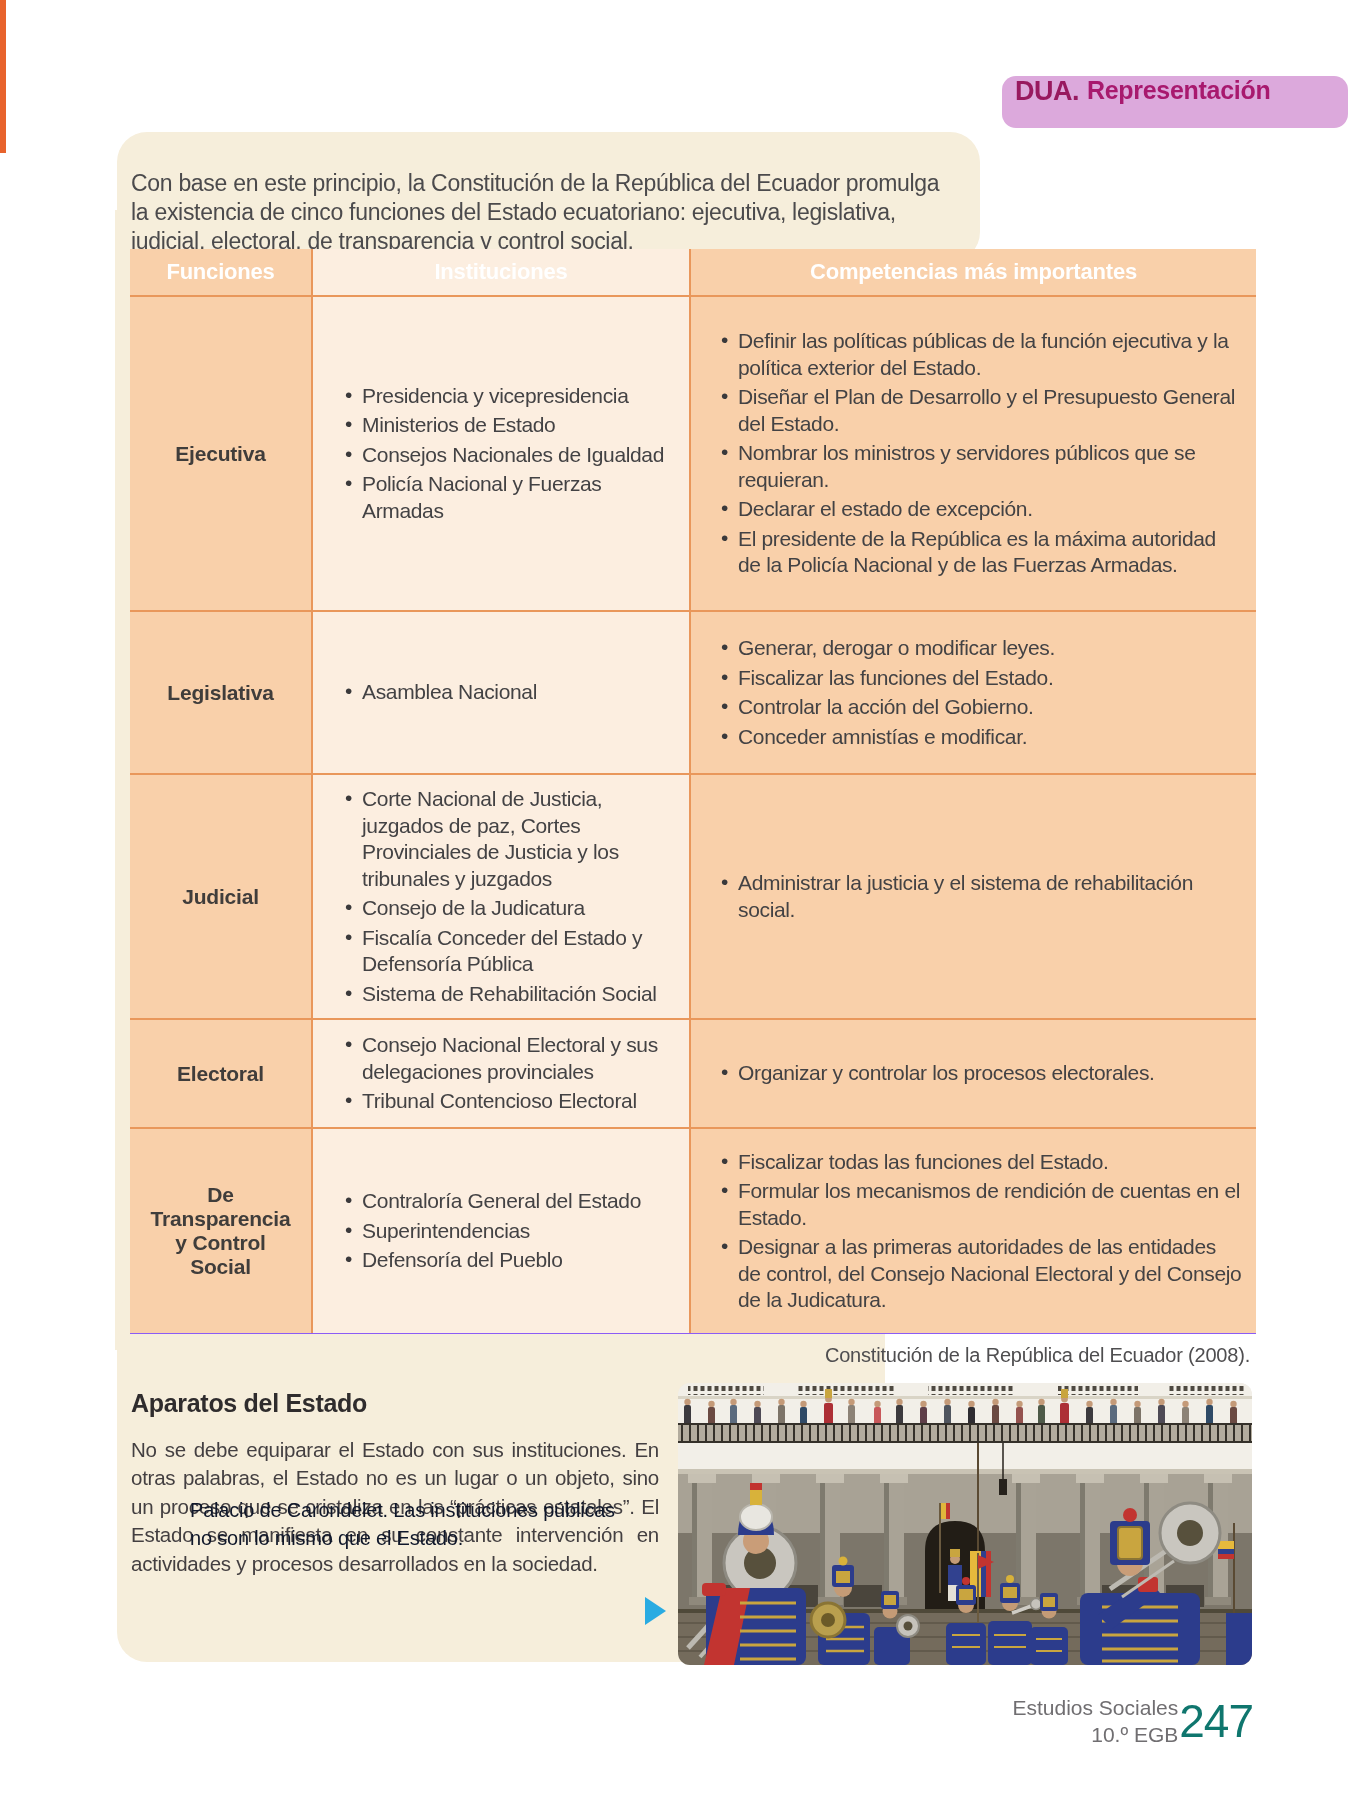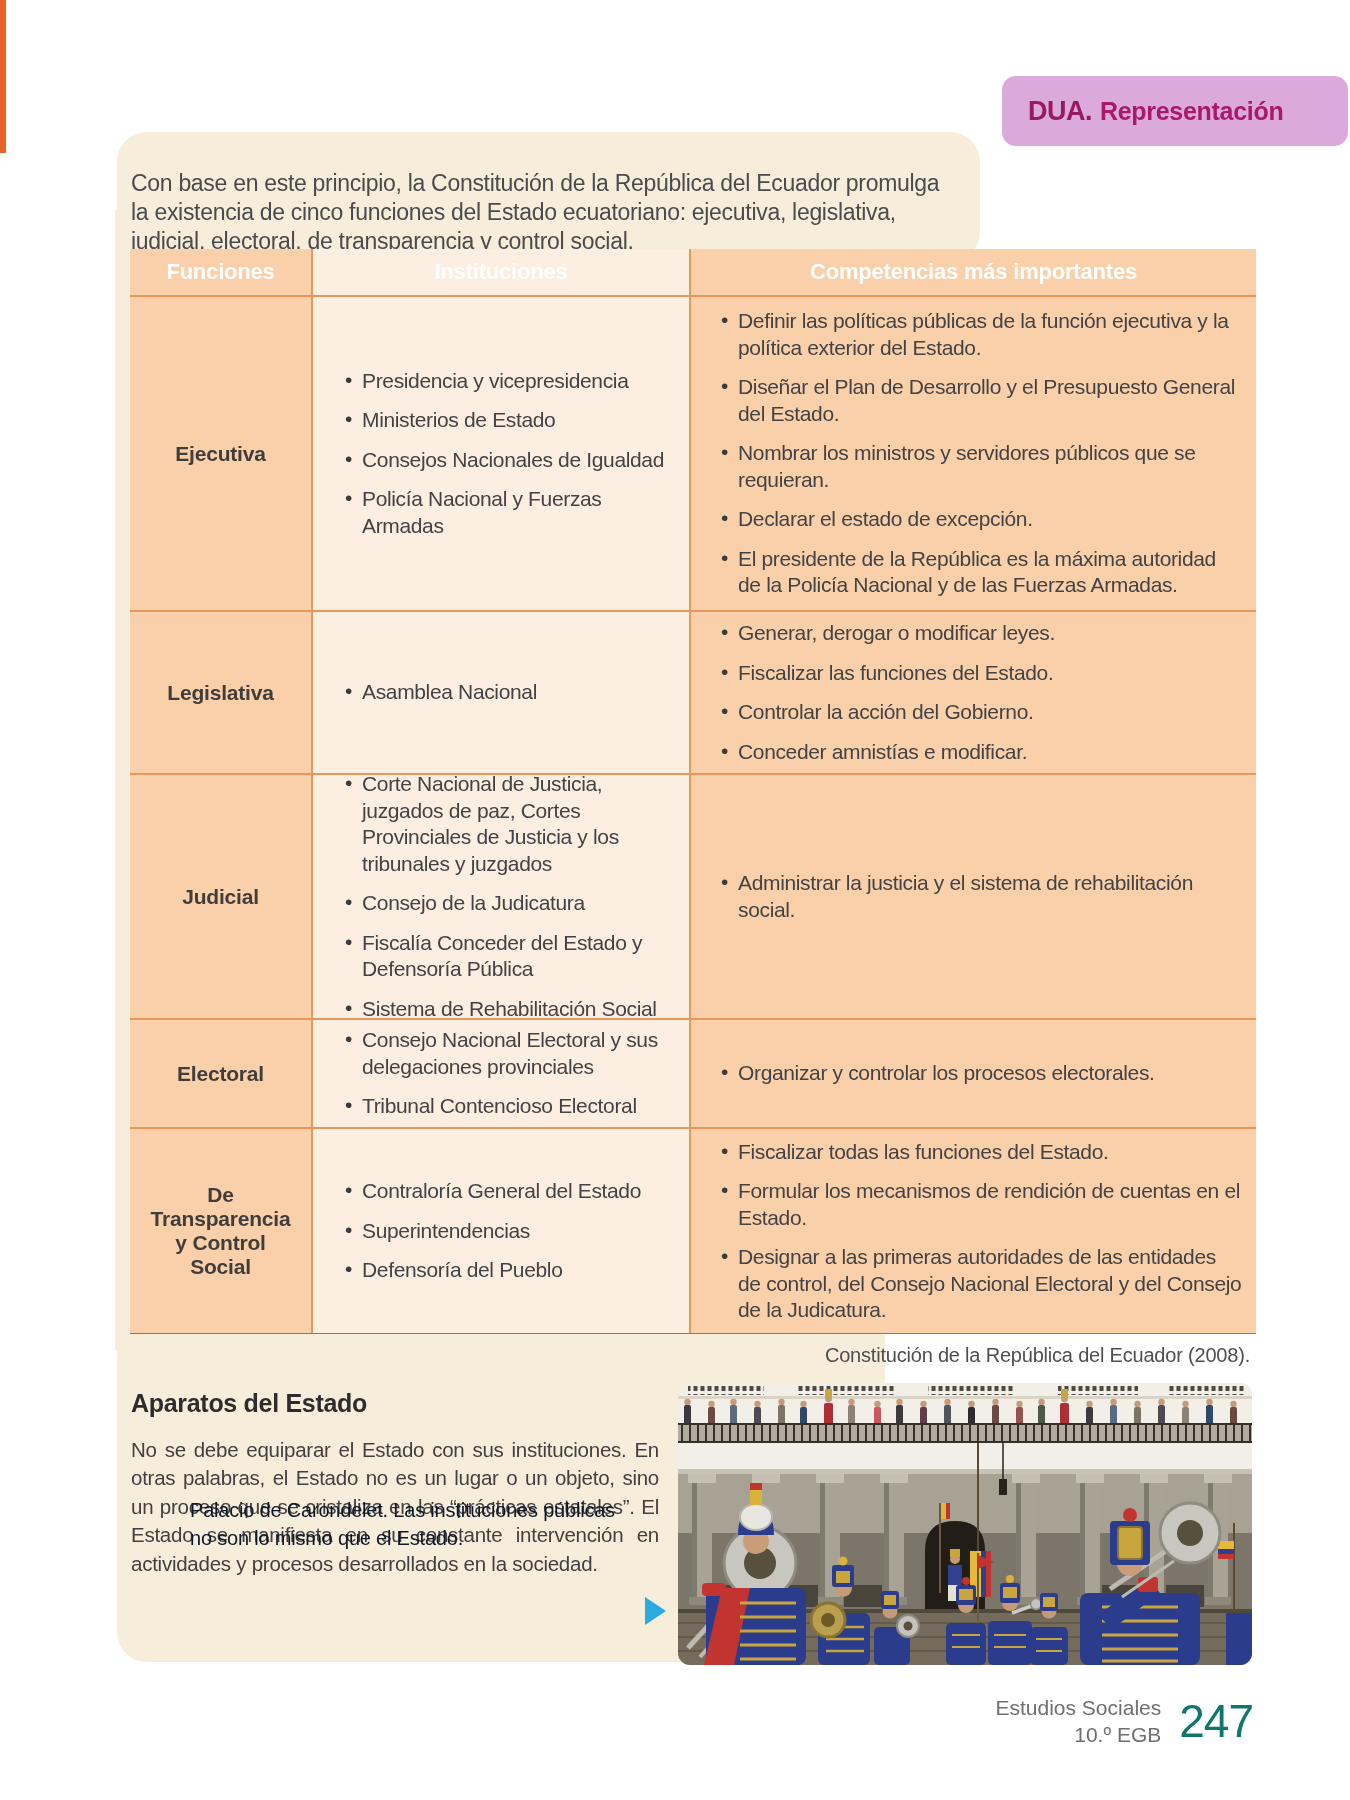--- a/index.html
+++ b/index.html
@@ -1,22 +1,22 @@
 <!DOCTYPE html>
 <html><head>
 <meta charset="utf-8">
 <style>
   html,body{margin:0;padding:0}
   body{width:1350px;height:1800px;position:relative;background:#ffffff;
        font-family:"Liberation Sans",sans-serif;overflow:hidden}
 
   .left-bar{position:absolute;left:0;top:0;width:6px;height:153px;background:#E8632C}
 
-  .dua-badge{position:absolute;left:1002px;top:76px;width:346px;height:70px;background:#DCA9DC;
-             border-radius:14px;display:flex;align-items:center;padding-left:26px;box-sizing:border-box;gap:8px}
+  .dua-badge{position:absolute;left:1002px;top:76px;width:346px;height:52px;background:#DCA9DC;
+             border-radius:14px;display:flex;align-items:flex-start;padding-left:13px;box-sizing:border-box;gap:8px}
   .dua-word{font-size:27px;font-weight:800;color:#98195F;letter-spacing:-0.5px}
   .dua-label{font-size:25px;font-weight:700;color:#A8196E;letter-spacing:-0.3px}
 
   .beige-strip{position:absolute;left:115px;top:210px;width:18px;height:1140px;background:#F6EEDB}
   .intro-box{position:absolute;left:117px;top:132px;width:863px;height:130px;background:#F6EEDB;border-radius:30px}
   .bottom-box{position:absolute;left:117px;top:1290px;width:768px;height:372px;background:#F6EEDB;border-radius:30px}
 
   .intro-text{position:absolute;left:131px;top:146px;width:828px;font-size:23px;line-height:29px;
               color:#4B4A4C;letter-spacing:-0.3px}
 
@@ -25,21 +25,21 @@
                grid-template-rows:46px 313px 161px 243px 107px 204px;
                gap:2px;background:#E9975B;border-bottom:1px solid #8b5cf6}
   .th{background:#F28121;color:#ffffff;font-weight:700;font-size:22px;
       display:flex;align-items:center;justify-content:center;letter-spacing:-0.2px}
   .cell{overflow:hidden}
   .c1,.c3{background:#F9D0AA}
   .c2{background:#FCEEE0}
   .fcell{display:flex;align-items:center;justify-content:center;text-align:center;
          font-weight:700;font-size:21px;color:#403D3B;padding:0 29px;letter-spacing:-0.2px}
   .listcell{display:flex;flex-direction:column;justify-content:center}
-  .state-table ul{list-style:none;margin:0;display:flex;flex-direction:column;gap:13px;padding:6px 10px 6px 30px}
+  .state-table ul{list-style:none;margin:0;display:flex;flex-direction:column;gap:3px;padding:6px 10px 6px 30px}
   .ccell ul{padding:6px 12px 6px 28px}
   .state-table li{position:relative;padding-left:19px;font-size:21px;line-height:26.5px;
                   color:#434244;letter-spacing:-0.35px}
   .state-table li::before{content:"\2022";position:absolute;left:2px;top:-1px;color:#3A393B}
 
   .table-caption{position:absolute;left:700px;top:1344px;width:550px;text-align:right;
                  font-size:20px;color:#4F4E50;letter-spacing:-0.2px}
 
   .section-heading{position:absolute;left:131px;top:1368px;font-size:25px;font-weight:700;
                    color:#2F2C2D;letter-spacing:-0.3px}
@@ -48,21 +48,21 @@
 
   .photo-caption{position:absolute;left:190px;top:1496px;width:444px;text-align:left;
                  font-size:20px;line-height:28px;color:#0f172a;letter-spacing:-0.2px}
   .caption-arrow{position:absolute;left:645px;top:1597px;width:0;height:0;
                  border-left:21px solid #29ABE2;border-top:14px solid transparent;
                  border-bottom:14px solid transparent}
 
   .photo{position:absolute;left:678px;top:1383px;width:574px;height:282px;border-radius:12px;
          overflow:hidden;background:#EDEAE2}
 
-  .footer{position:absolute;right:97px;top:1694px;display:flex;align-items:center;gap:18px}
+  .footer{position:absolute;right:97px;top:1694px;display:flex;align-items:center;gap:1px}
   .footer-meta{text-align:right;font-size:21px;line-height:27px;color:#706E71}
   .page-number{font-size:46px;font-weight:400;color:#0f766e;letter-spacing:-1px}
 </style>
 </head>
 <body>
 
 <div class="left-bar"></div>
 
 <div class="dua-badge">
   <span class="dua-word">DUA.</span>

